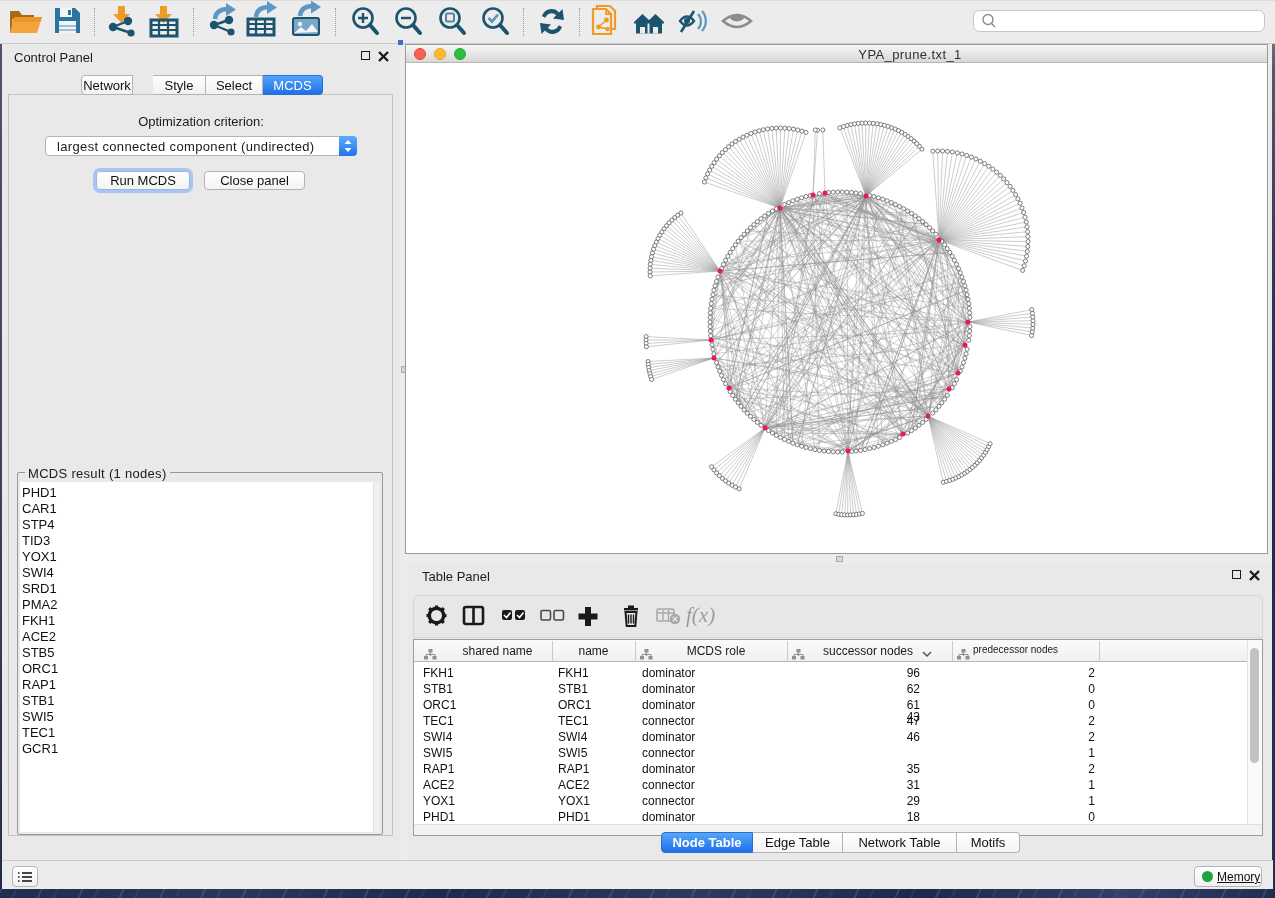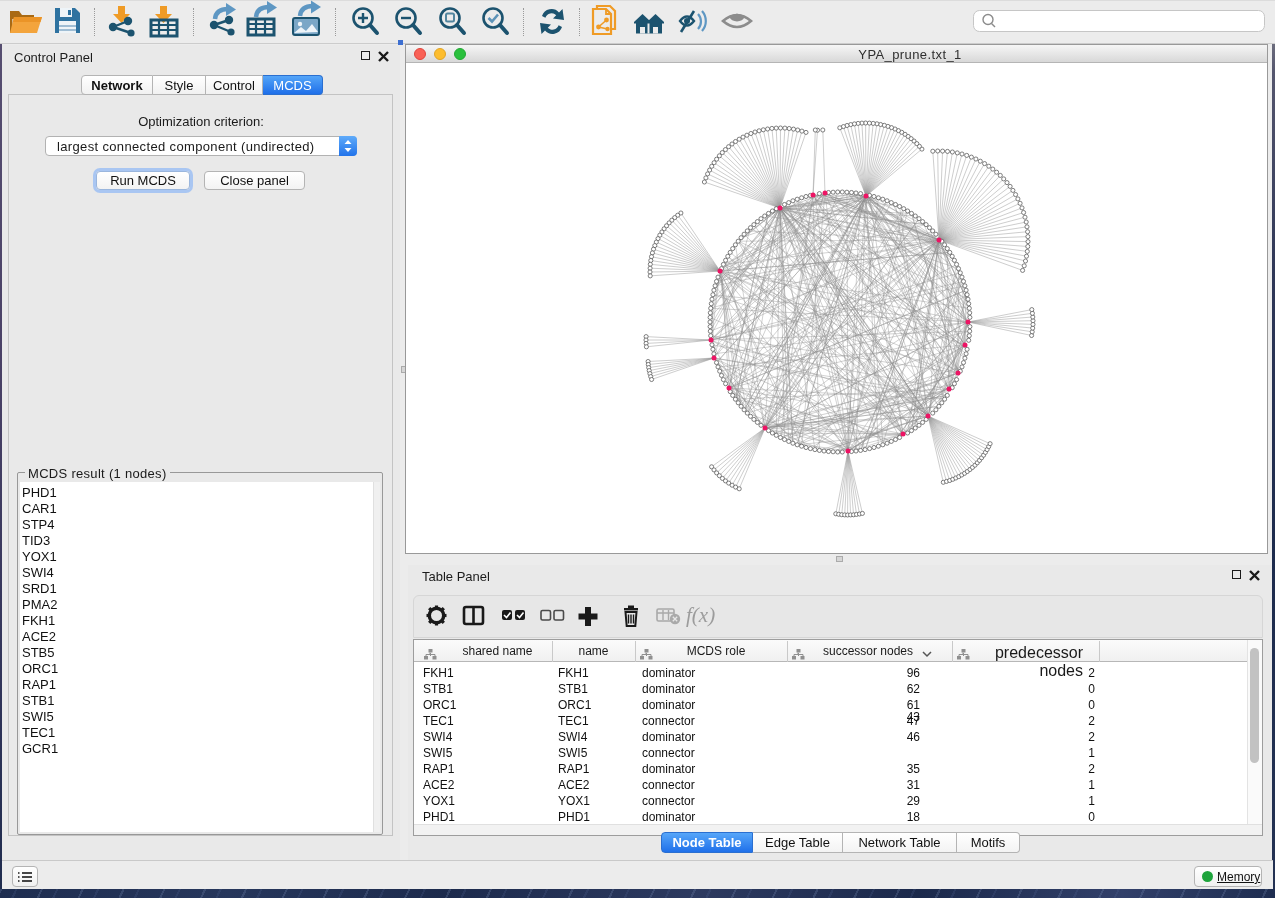--- a/index.html
+++ b/index.html
@@ -141,23 +141,23 @@
 <div class="abs" style="left:2px;top:45px;width:398px;height:815px;background:#e9e9e9;"></div>
 <div class="abs" style="left:14px;top:50px;font-size:13px;color:#1c1c1c;">Control Panel</div>
 <div class="abs" style="left:361px;top:51px;width:9px;height:9px;border:1.5px solid #1a1a1a;"></div>
 <svg class="abs" style="left:377px;top:50px" width="13" height="13">
     <path d="M2 2 L11 11 M11 2 L2 11" stroke="#1a1a1a" stroke-width="2.4"></path>
   </svg>
 
 <div class="abs" style="left:8px;top:94px;width:385px;height:742px;background:#e9e9e9;border:1px solid #c3c3c3;"></div>
 
 <div class="abs" style="left:81px;top:75px;width:242px;height:20px;font-size:13px;">
-  <div class="abs" style="left:0;top:0;width:72px;height:20px;background:linear-gradient(#ffffff,#f1f1f1);border:1px solid #b4b4b4;border-radius:4px 0 0 4px;text-align:center;line-height:19px;color:#111;font-weight:bold;">Network</div>
+  <div class="abs" style="left:0;top:0;width:52px;height:20px;background:linear-gradient(#ffffff,#f1f1f1);border:1px solid #b4b4b4;border-radius:4px 0 0 4px;text-align:center;line-height:19px;color:#111;">Network</div>
   <div class="abs" style="left:72px;top:0;width:53px;height:20px;background:linear-gradient(#ffffff,#f1f1f1);border:1px solid #b4b4b4;border-left:none;text-align:center;line-height:19px;color:#111;">Style</div>
-  <div class="abs" style="left:125px;top:0;width:57px;height:20px;background:linear-gradient(#ffffff,#f1f1f1);border:1px solid #b4b4b4;border-left:none;text-align:center;line-height:19px;color:#111;">Control</div>
+  <div class="abs" style="left:125px;top:0;width:57px;height:20px;background:linear-gradient(#ffffff,#f1f1f1);border:1px solid #b4b4b4;border-left:none;text-align:center;line-height:19px;color:#111;">Select</div>
   <div class="abs" style="left:182px;top:0;width:60px;height:20px;background:linear-gradient(#54a5f8,#1f6fe9);border:1px solid #2a6fd0;border-left:none;border-radius:0 4px 4px 0;text-align:center;line-height:19px;color:#fff;">MCDS</div>
 </div>
 
 <div class="abs" style="left:9px;top:114px;width:384px;text-align:center;font-size:13px;color:#1a1a1a;">Optimization criterion:</div>
 <div class="abs" style="left:45px;top:136px;width:312px;height:20px;background:#fff;border:1px solid #b2b2b2;border-radius:4px;"></div>
 <div class="abs" style="left:57px;top:139px;font-size:13px;letter-spacing:0.35px;color:#1a1a1a;">largest connected component (undirected)</div>
 <div class="abs" style="left:339px;top:136px;width:18px;height:20px;background:linear-gradient(#5fabfa,#2173ea);border-radius:0 4px 4px 0;"></div>
 <svg class="abs" style="left:339px;top:136px" width="18" height="20">
     <path d="M9 4 L12.5 8 H5.5 z M9 16 L5.5 12 H12.5 z" fill="#fff"></path>
   </svg>
@@ -1164,21 +1164,21 @@
     <path d="M2 2 l4 4 4 -4" stroke="#555" stroke-width="1.5" fill="none"></path>
   </svg>
 <div class="abs icon" style="left:957px;top:646px;"><svg width="13" height="11" viewBox="0 0 13 11">
       <g fill="#8f8f8f">
         <rect x="4.5" y="0" width="4" height="3.5"></rect>
         <rect x="0" y="7" width="4" height="3.5"></rect>
         <rect x="8.5" y="7" width="4" height="3.5"></rect>
         <path d="M6 3.5 v2 M2 7 v-1.5 h9 V7 M6.5 4 v3" stroke="#8f8f8f" fill="none" stroke-width="1"></path>
       </g>
     </svg></div>
-<div class="abs" style="left:973px;top:644px;width:110px;text-align:right;font-size:16px;color:#1a1a1a;">predecessor nodes</div>
+<div class="abs" style="left:973px;top:644px;width:110px;text-align:left;font-size:10px;color:#1a1a1a;">predecessor nodes</div>
 <div class="abs" style="left:552px;top:641px;width:1px;height:21px;background:#c9c9c9;"></div>
 <div class="abs" style="left:635px;top:641px;width:1px;height:21px;background:#c9c9c9;"></div>
 <div class="abs" style="left:787px;top:641px;width:1px;height:21px;background:#c9c9c9;"></div>
 <div class="abs" style="left:952px;top:641px;width:1px;height:21px;background:#c9c9c9;"></div>
 <div class="abs" style="left:1099px;top:641px;width:1px;height:21px;background:#c9c9c9;"></div>
 <div class="abs" style="left:423px;top:666px;font-size:12px;color:#111;">FKH1</div>
 <div class="abs" style="left:558px;top:666px;font-size:12px;color:#111;">FKH1</div>
 <div class="abs" style="left:642px;top:666px;font-size:12px;color:#111;">dominator</div>
 <div class="abs" style="left:820px;top:666px;width:100px;text-align:right;font-size:12px;color:#111;">96</div>
 <div class="abs" style="left:995px;top:666px;width:100px;text-align:right;font-size:12px;color:#111;">2</div>

